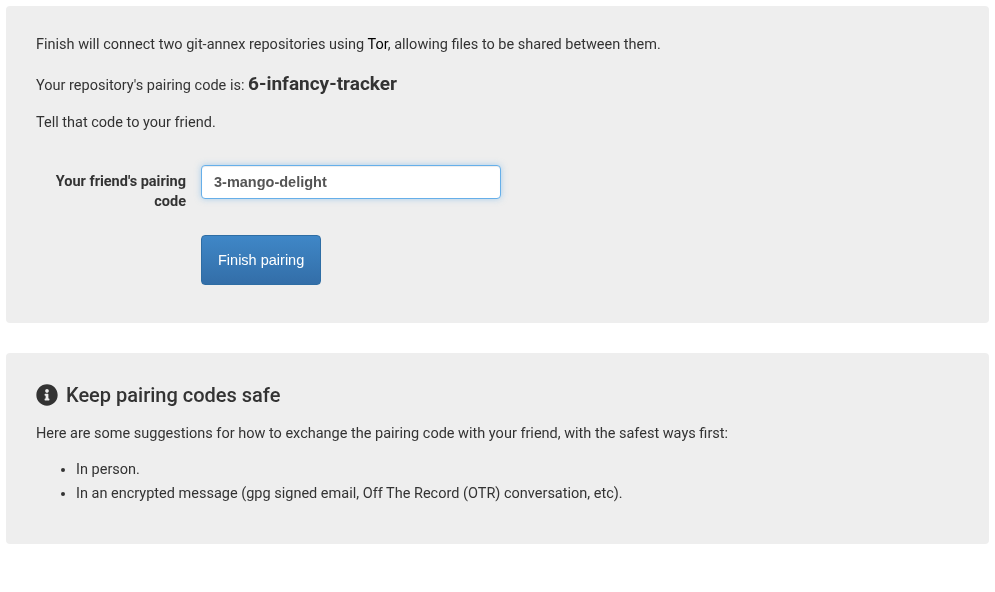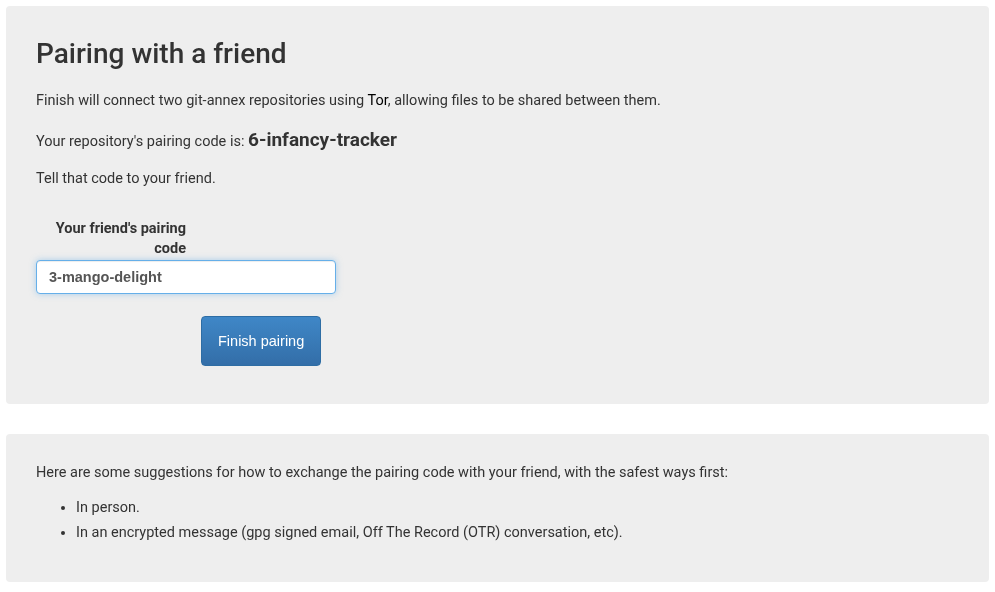--- a/index.html
+++ b/index.html
@@ -50,22 +50,21 @@
       cursor: pointer;
     }
     .pairing-code {
       font-size: 19px;
       font-weight: 700;
       color: #333;
     }
     .form-row {
       display: flex;
       align-items: flex-start;
-      margin-top: 22px;
-      flex-direction: column;
+      margin-top: 31px;
     }
     .form-label {
       width: 165px;
       text-align: right;
       font-weight: 700;
       font-size: 14.5px;
       color: #333;
       padding-top: 7px;
       padding-right: 15px;
       line-height: 1.4;
@@ -122,40 +121,47 @@
     }
     .info-icon svg {
       width: 100%;
       height: 100%;
     }
   </style>
 </head>
 <body>
 
 <div class="panel">
-  <h1>Pairing with a friend</h1>
   <p>
     <span>Finish will connect two git-annex repositories using </span><a class="link">Tor</a><span>, allowing files to be shared between them.</span>
   </p>
   <p>
     <span>Your repository's pairing code is: </span><strong class="pairing-code">6-infancy-tracker</strong>
   </p>
   <p>Tell that code to your friend.</p>
 
   <div class="form-row">
     <label class="form-label">Your friend's pairing code</label>
     <div class="form-control-wrap">
       <input type="text" class="form-input" value="3-mango-delight" style="">
     </div>
   </div>
   <div class="btn-row">
     <button class="btn-primary">Finish pairing</button>
   </div>
 </div>
 
 <div class="panel">
+  <h2>
+    <span class="info-icon">
+      <svg viewBox="0 0 512 512" fill="#333">
+        <path d="M256 8C119 8 8 119 8 256s111 248 248 248 248-111 248-248S393 8 256 8zm0 110c23.2 0 42 18.8 42 42s-18.8 42-42 42-42-18.8-42-42 18.8-42 42-42zm56 254c0 6.6-5.4 12-12 12h-88c-6.6 0-12-5.4-12-12v-24c0-6.6 5.4-12 12-12h12v-64h-12c-6.6 0-12-5.4-12-12v-24c0-6.6 5.4-12 12-12h64c6.6 0 12 5.4 12 12v100h12c6.6 0 12 5.4 12 12v24z"></path>
+      </svg>
+    </span>
+    <span>Keep pairing codes safe</span>
+  </h2>
   <p>Here are some suggestions for how to exchange the pairing code with your friend, with the safest ways first:</p>
   <ul>
     <li>In person.</li>
     <li>In an encrypted message (gpg signed email, Off The Record (OTR) conversation, etc).</li>
 
   </ul>
 </div>
 
 </body></html>

